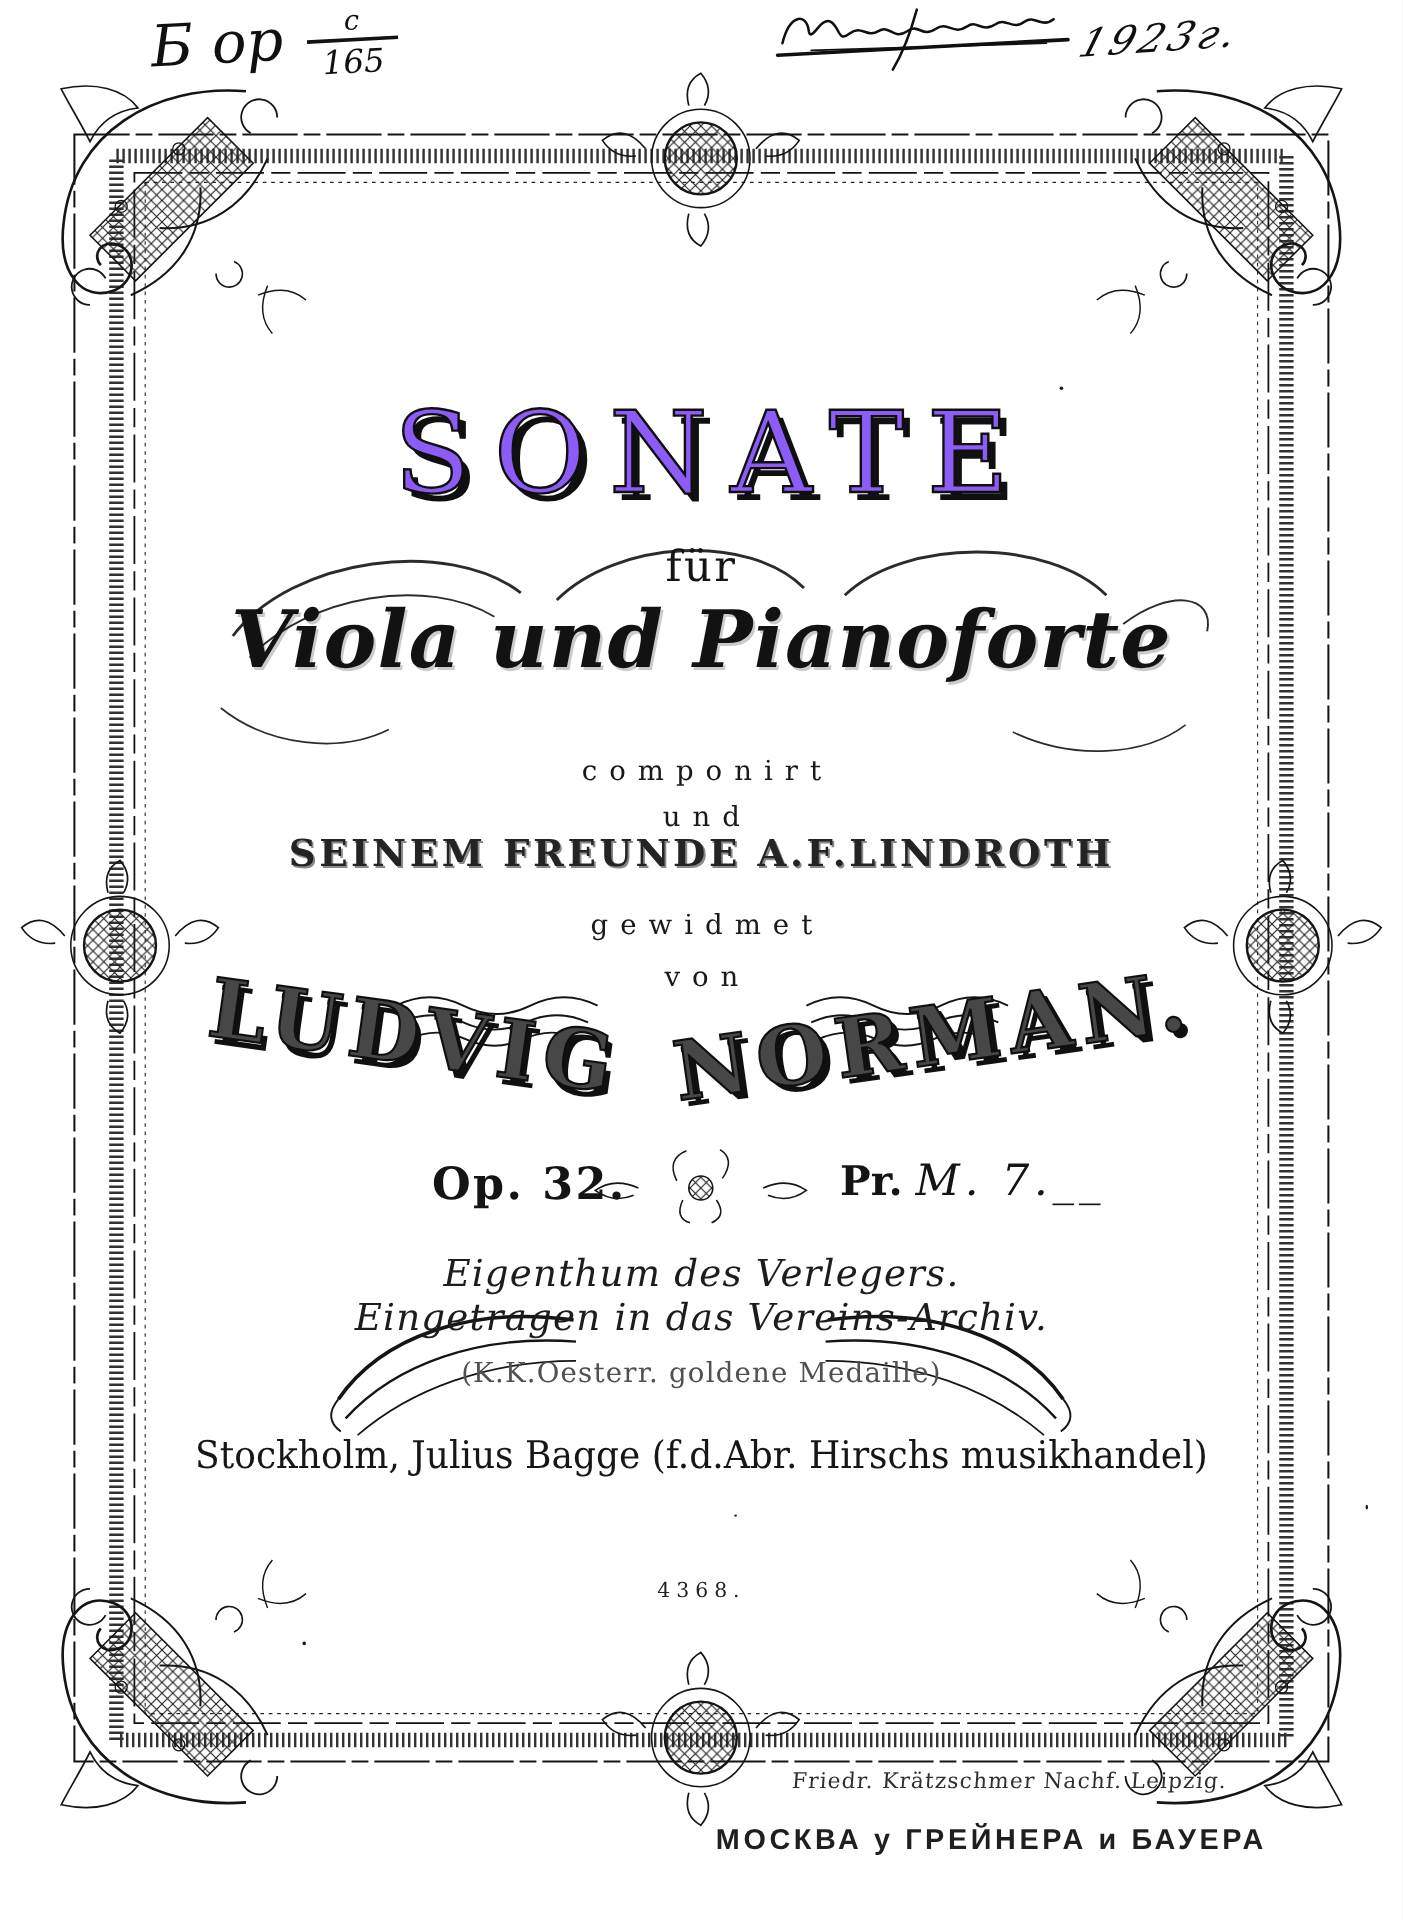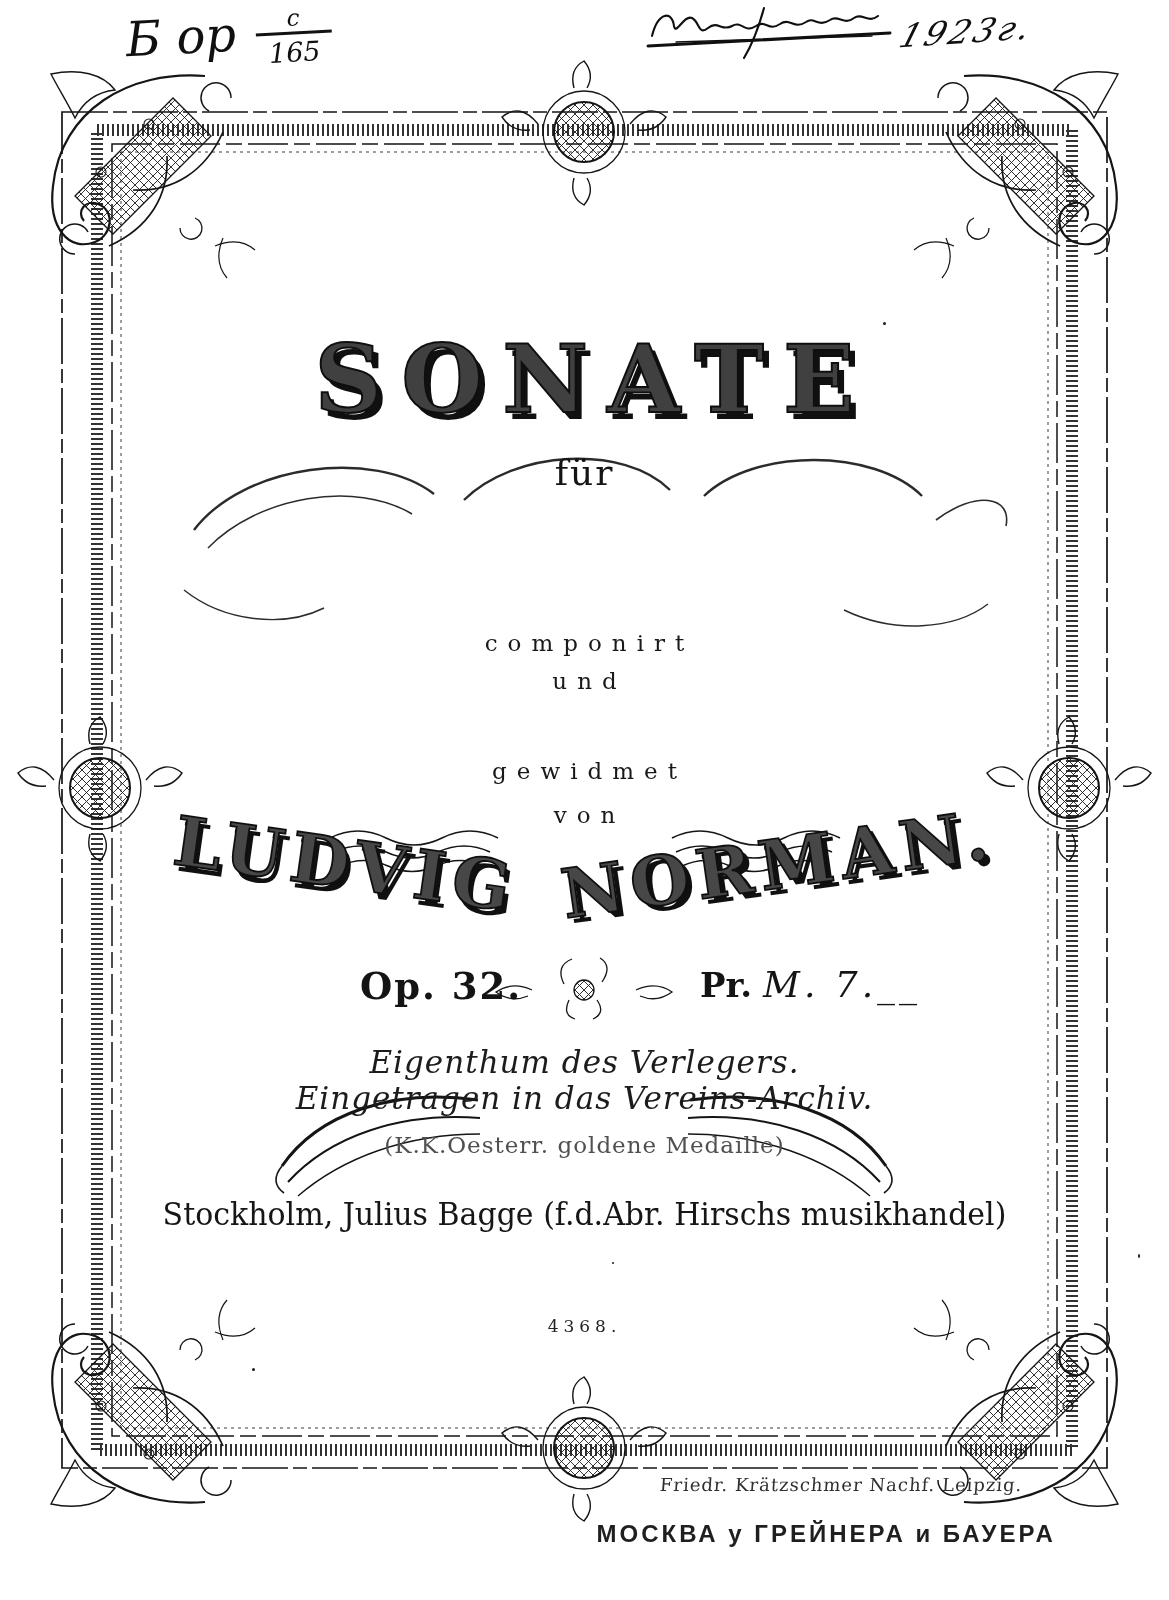--- a/index.html
+++ b/index.html
@@ -22,22 +22,22 @@
   }
   .fraction { display:inline-flex; flex-direction:column; align-items:center; font-size:23px; margin-top:2px; font-style:italic; }
   .frac-top { padding:0 16px 1px; }
   .frac-bottom { border-top:3px solid #121212; padding:2px 12px 0; font-size:27px; }
   .scribble { position:absolute; left:646px; top:0; z-index:3; }
   .hw-date { left:902px; top:12px; z-index:3; font-style:italic; font-size:33px; letter-spacing:3px;
     transform:skewX(-20deg) rotate(-4deg); color:#101010; }
 
   
   .title {
-    top:324px; font-weight:bold; font-size:94px; letter-spacing:19px; padding-left:19px;
-    color:#404040; -webkit-text-stroke:2px #0f0f0f; text-shadow:6px 7px 0 #101010;
+    top:324px; font-weight:normal; font-size:94px; letter-spacing:19px; padding-left:19px;
+    color:#8b5cf6; -webkit-text-stroke:2px #0f0f0f; text-shadow:6px 7px 0 #101010;
   }
   .fuer { top:452px; font-size:36px; letter-spacing:2px; color:#141414; }
   .subtitle {
     top:494px; font-style:italic; font-weight:bold; font-size:66px; letter-spacing:1px;
     color:#121212; text-shadow:2px 2px 0 rgba(20,20,20,0.22);
   }
   .spaced { font-size:23px; letter-spacing:10px; padding-left:10px; color:#191919; }
   .l-componirt { top:630px; }
   .l-und { top:668px; }
   .dedication {
@@ -178,22 +178,24 @@
       <path d="M118,8 C112,30 104,48 98,58"></path>
       <path d="M2,46 L244,33" stroke-width="3"></path>
       <path d="M30,42 L226,36" stroke-width="1.4"></path>
     </g>
   </svg>
 
   <div class="txt hw-date">1923г.</div>
 
   <div class="txt ctr title">SONATE</div>
   <div class="txt ctr fuer">für</div>
+  <div class="txt ctr subtitle">Viola und Pianoforte</div>
   <div class="txt ctr spaced l-componirt">componirt</div>
   <div class="txt ctr spaced l-und">und</div>
+  <div class="txt ctr dedication">SEINEM FREUNDE A.F.LINDROTH</div>
   <div class="txt ctr spaced l-gewidmet">gewidmet</div>
   <div class="txt ctr spaced l-von">von</div>
   <div class="txt ctr composer"><span class="cw cw0">LUDVIG</span><span class="cw cw1">NORMAN.</span></div>
 
   <div class="txt opus">Op. 32.</div>
   <div class="txt price">
     <span class="price-label">Pr.</span>
     <span class="price-value">M. 7.__</span>
   </div>
 

